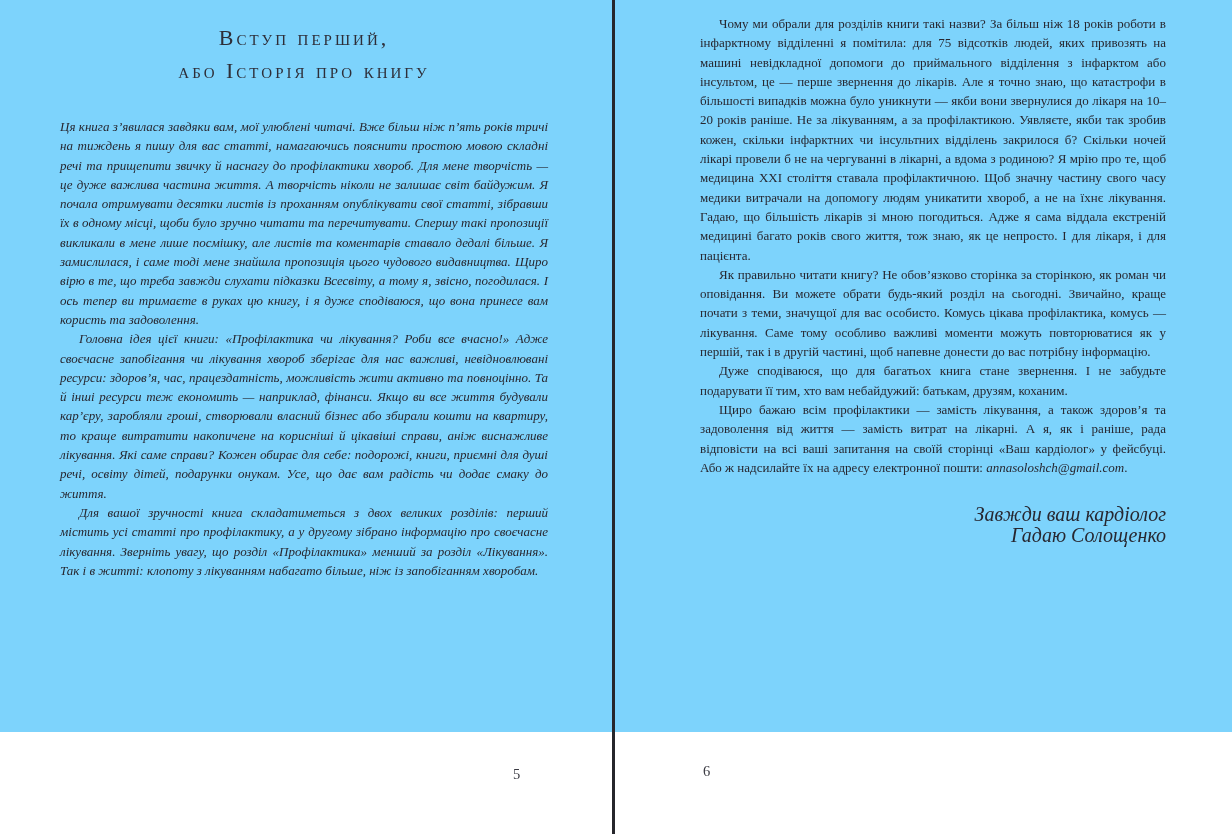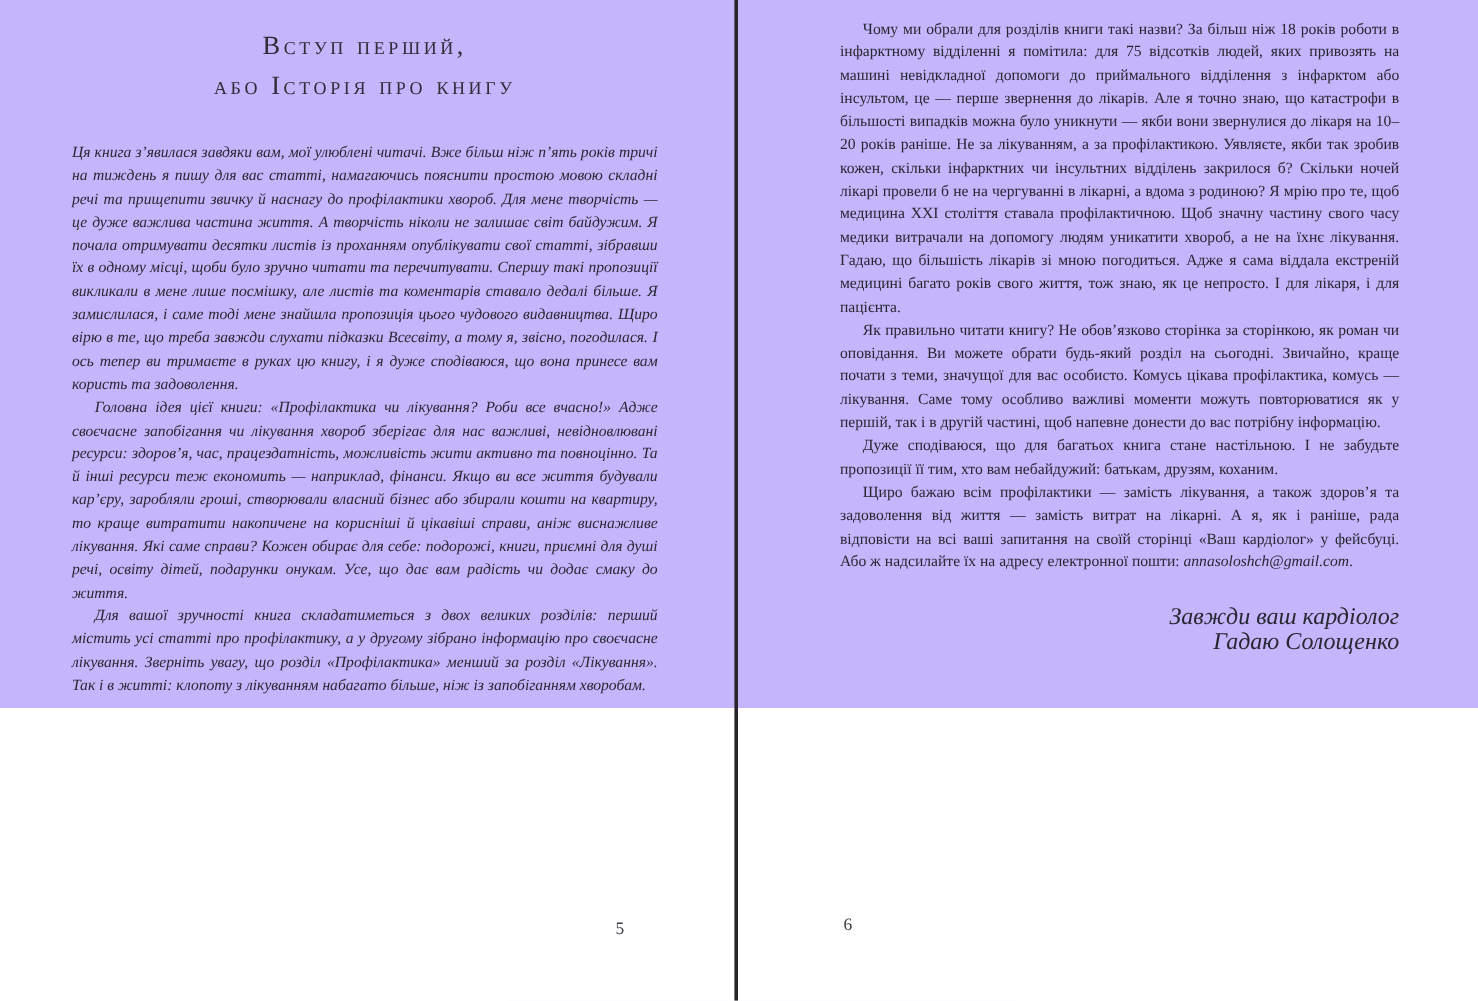--- a/index.html
+++ b/index.html
@@ -2,21 +2,21 @@
 <html lang="uk"><head>
 <meta charset="utf-8">
 <style>
   * { margin: 0; padding: 0; box-sizing: border-box; }
   html, body {
     width: 1232px; height: 834px;
     background: #ffffff;
     font-family: "Liberation Serif", "DejaVu Serif", serif;
     overflow: hidden;
   }
-  .spread { position: relative; width: 1232px; height: 590px; background: #c4b5fd; }
+  .spread { position: relative; width: 1232px; height: 732px; background: #7dd3fc; }
 
   .gutter-divider {
     position: absolute; left: 612px; top: 0;
     width: 3px; height: 834px;
     background: #26262b;
   }
 
   .page { position: absolute; top: 0; }
   .page-left  { left: 60px;  width: 488px; height: 834px; }
   .page-right { left: 700px; width: 466px; height: 834px; }
@@ -81,21 +81,21 @@
       <p class="para indent">Для вашої зручності книга складатиметься з двох великих розділів: перший містить усі статті про профілактику, а у другому зібрано інформацію про своєчасне лікування. Зверніть увагу, що розділ «Профілактика» менший за розділ «Лікування». Так і в житті: клопоту з лікуванням набагато більше, ніж із запобіганням хворобам.</p>
     </div>
   </div>
 
   <div class="gutter-divider"></div>
 
   <div class="page page-right">
     <div class="body-text">
       <p class="para indent">Чому ми обрали для розділів книги такі назви? За більш ніж 18 років роботи в інфарктному відділенні я помітила: для 75 відсотків людей, яких привозять на машині невідкладної допомоги до приймального відділення з інфарктом або інсультом, це — перше звернення до лікарів. Але я точно знаю, що катастрофи в більшості випадків можна було уникнути — якби вони звернулися до лікаря на 10–20 років раніше. Не за лікуванням, а за профілактикою. Уявляєте, якби так зробив кожен, скільки інфарктних чи інсультних відділень закрилося б? Скільки ночей лікарі провели б не на чергуванні в лікарні, а вдома з родиною? Я мрію про те, щоб медицина XXI століття ставала профілактичною. Щоб значну частину свого часу медики витрачали на допомогу людям уникатити хвороб, а не на їхнє лікування. Гадаю, що більшість лікарів зі мною погодиться. Адже я сама віддала екстреній медицині багато років свого життя, тож знаю, як це непросто. І для лікаря, і для пацієнта.</p>
       <p class="para indent">Як правильно читати книгу? Не обов’язково сторінка за сторінкою, як роман чи оповідання. Ви можете обрати будь-який розділ на сьогодні. Звичайно, краще почати з теми, значущої для вас особисто. Комусь цікава профілактика, комусь — лікування. Саме тому особливо важливі моменти можуть повторюватися як у першій, так і в другій частині, щоб напевне донести до вас потрібну інформацію.</p>
-      <p class="para indent">Дуже сподіваюся, що для багатьох книга стане настільною. І не забудьте пропозиції її тим, хто вам небайдужий: батькам, друзям, коханим.</p>
+      <p class="para indent">Дуже сподіваюся, що для багатьох книга стане звернення. І не забудьте подарувати її тим, хто вам небайдужий: батькам, друзям, коханим.</p>
       <p class="para indent"><span>Щиро бажаю всім профілактики — замість лікування, а також здоров’я та задоволення від життя — замість витрат на лікарні. А я, як і раніше, рада відповісти на всі ваші запитання на своїй сторінці «Ваш кардіолог» у фейсбуці. Або ж надсилайте їх на адресу електронної пошти: </span><span class="email">annasoloshch@gmail.com</span><span>.</span></p>
     </div>
     <div class="signature">
       <div>Завжди ваш кардіолог</div>
       <div>Гадаю Солощенко</div>
     </div>
   </div>
 
   <div class="page-num page-num-left">5</div>
   <div class="page-num page-num-right">6</div>

